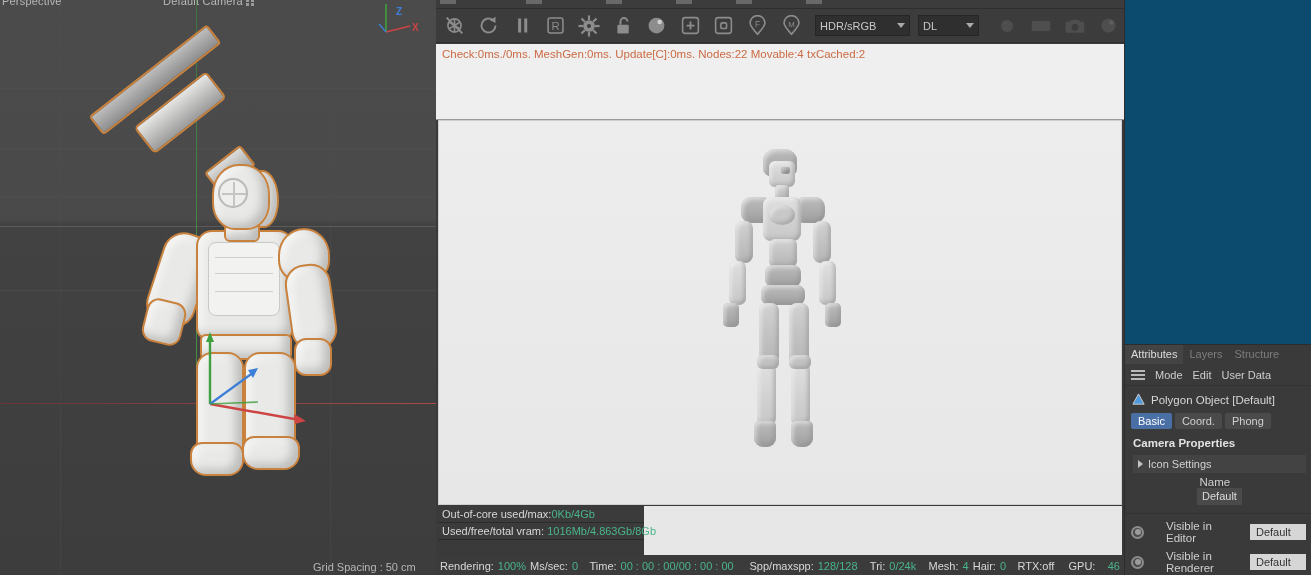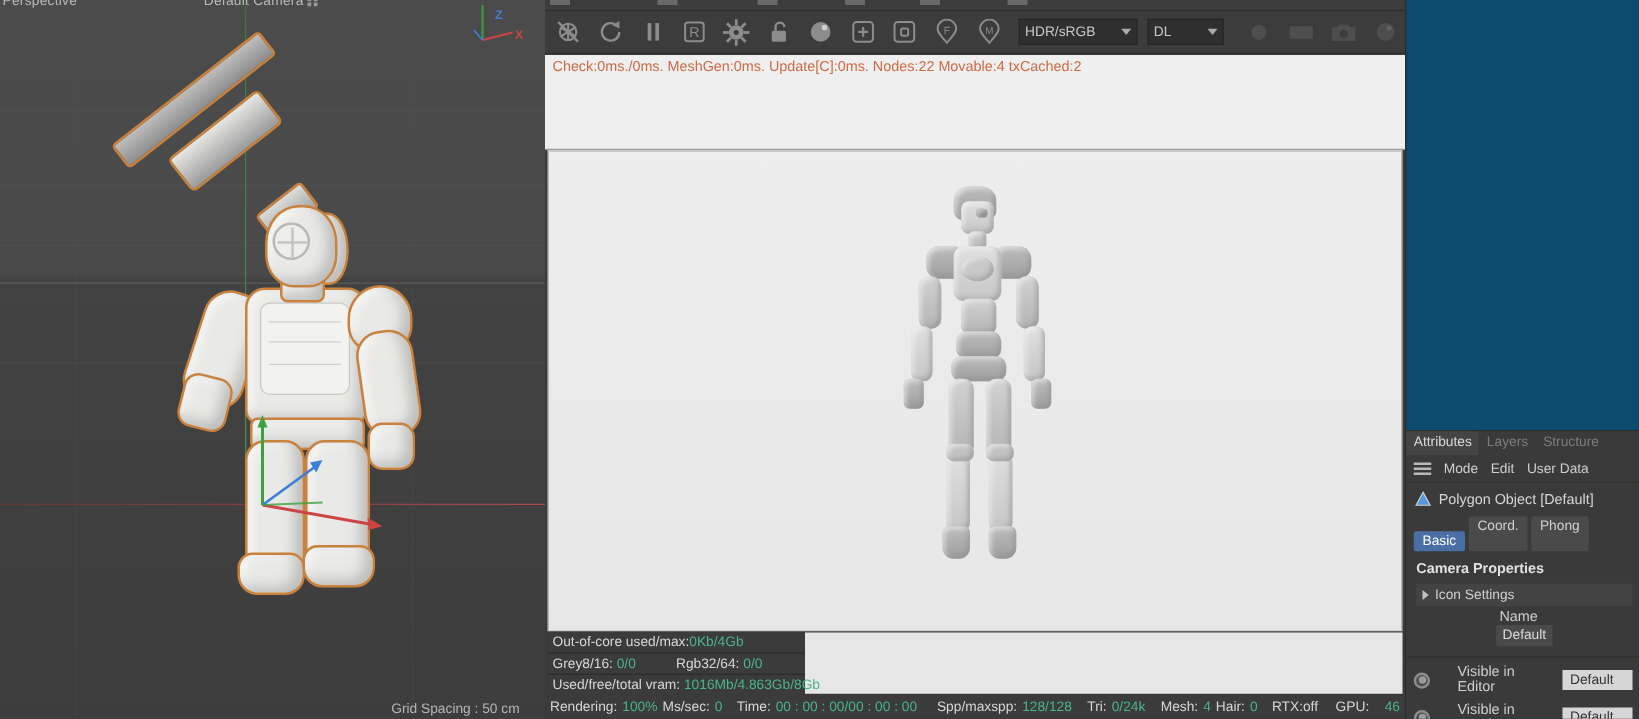--- a/index.html
+++ b/index.html
@@ -150,21 +150,21 @@
   #attr-menu{ display:flex; align-items:center; gap:10px; height:22px;
       padding-left:6px; font-size:11px; color:#cfcfcf; border-bottom:1px solid #333;}
   .burger{ width:14px; height:10px;
       background:linear-gradient(#b9b9b9,#b9b9b9) 0 0/14px 2px no-repeat,
                  linear-gradient(#b9b9b9,#b9b9b9) 0 4px/14px 2px no-repeat,
                  linear-gradient(#b9b9b9,#b9b9b9) 0 8px/14px 2px no-repeat; }
   #obj-row{ display:flex; align-items:center; gap:5px; padding:6px 6px 4px 6px;
       font-size:11.5px; color:#d6d6d6; }
   #obj-tabs{ display:flex; gap:3px; padding:2px 6px 4px 6px; }
   .otab{ font-size:11px; padding:2px 7px; color:#d0d0d0; background:#4a4a4a; border-radius:2px;}
-  .otab.sel{ background:#4a6fa5; color:#fff;margin-top:12px; }
+  .otab.sel{ background:#4a6fa5; color:#fff; }
   #basic-title{ font-size:11.5px; color:#e2e2e2; font-weight:bold; padding:4px 6px 2px 8px; }
   #icon-settings{ display:flex; align-items:center; gap:5px; margin:4px 6px 0 8px;
       background:#434343; font-size:11px; color:#d0d0d0; padding:3px 5px; }
   .tri{ width:0;height:0;border-top:4px solid transparent;border-bottom:4px solid transparent;
       border-left:5px solid #c2c2c2; }
   .field-row{ display:flex; align-items:center; padding:3px 6px 3px 8px; font-size:11.5px; color:#cfcfcf;flex-direction:column;}
   .field-row .lbl{ width:92px; padding-left:26px; }
   .field-row .val{ flex:1; background:#4a4a4a; color:#dcdcdc; font-size:11px;
       padding:2px 5px; min-height:17px; }
   .field-row .val.empty{ background:#434343; }
@@ -418,25 +418,20 @@
 
         <div class="rb" style="left:50px;top:216px;width:22px;height:14px;border-radius:6px;background:#c2c2c2;"></div>
         <div class="rb" style="left:82px;top:216px;width:22px;height:14px;border-radius:6px;background:#c2c2c2;"></div>
       </div>
     </div>
 
     <div id="stats-fill"></div>
     <div id="stats-box">
       <div class="stat-row">
         <span>Out-of-core used/max:</span><span class="g">0Kb/4Gb</span>
-      </div>
-      <div class="stat-row">
-        <span>Grey8/16: </span><span class="g">0/0</span>
-        <span style="display:inline-block;width:26px"></span>
-        <span>Rgb32/64: </span><span class="g">0/0</span>
       </div>
       <div class="stat-row">
         <span>Used/free/total vram: </span><span class="g">1016Mb/4.863Gb/8Gb</span>
       </div>
     </div>
 
     <div id="bottom-status">
       <span>Rendering:</span>
       <span class="g">100%</span>
       <span>Ms/sec:</span>

